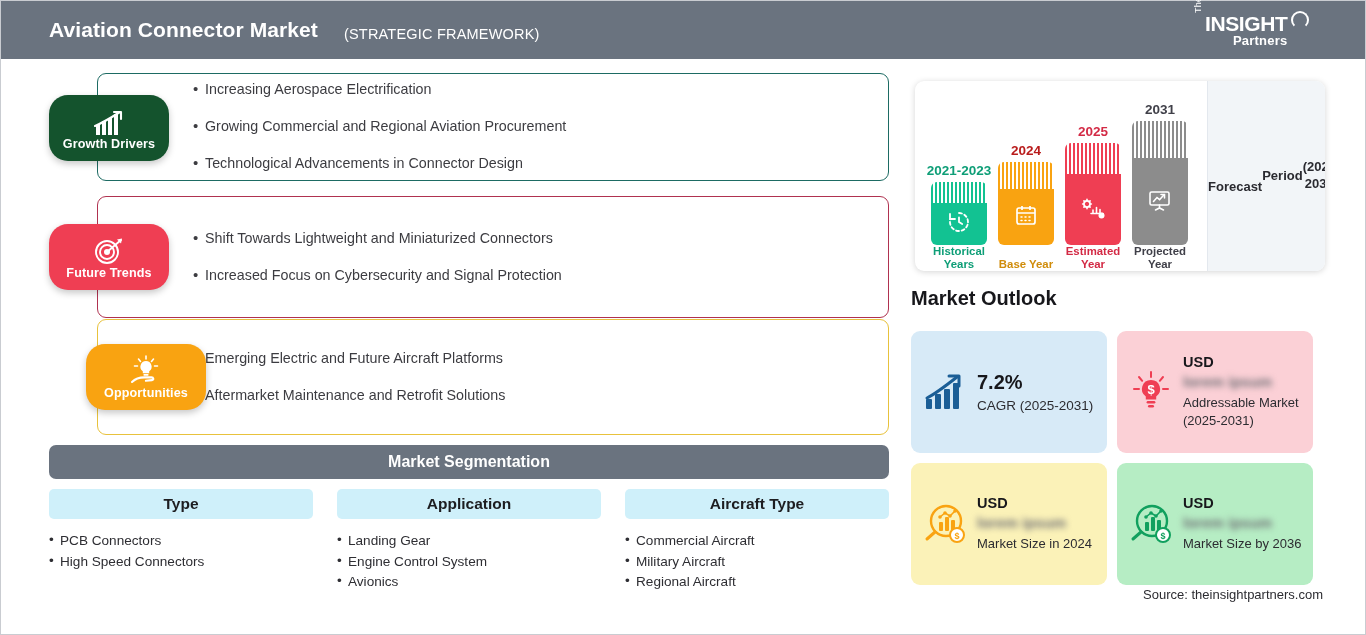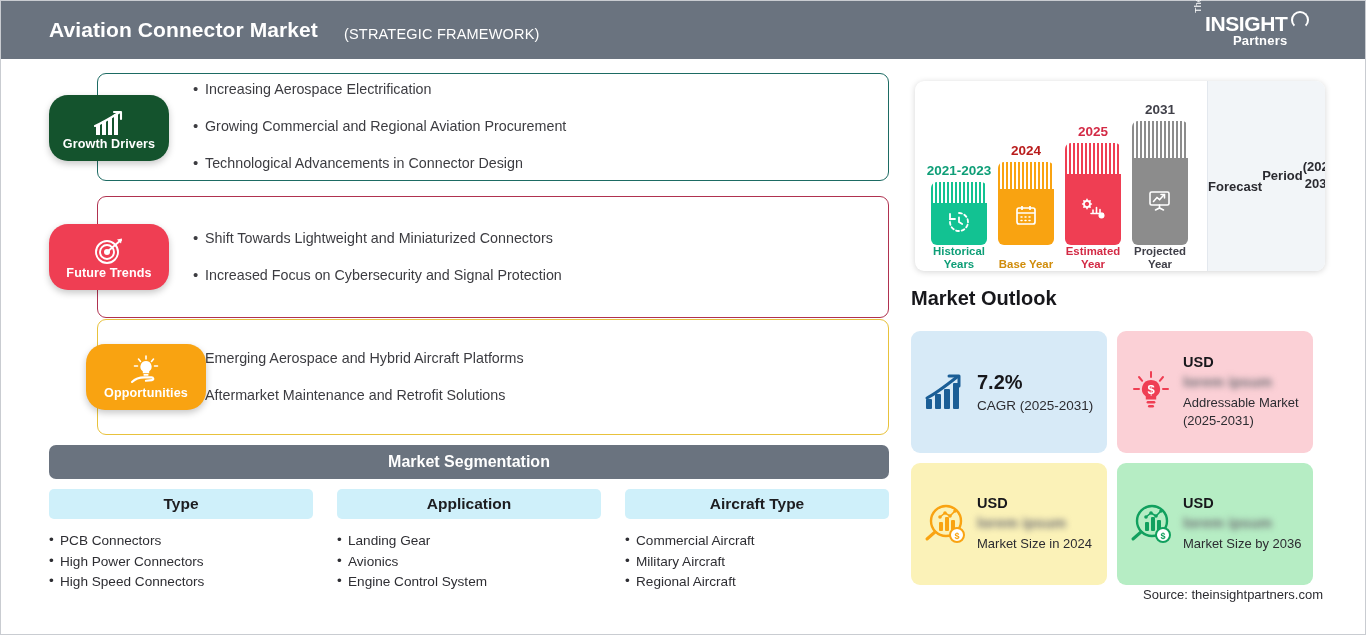--- a/index.html
+++ b/index.html
@@ -226,41 +226,40 @@
               <path d="M17 1v3M9.5 4l2 2.4M24.5 4l-2 2.4M5.5 11h3M28.5 11h-3"></path>
             </g>
             <path d="M17 6a5.6 5.6 0 0 0-3.2 10.2v2.1h6.4v-2.1A5.6 5.6 0 0 0 17 6z" fill="#fff"></path>
             <rect x="14.4" y="19" width="5.2" height="1.7" rx=".8" fill="#fff"></rect>
             <path d="M3 27c3.5-3.5 8-4.6 12.5-4.6h7c2 0 2.6 2.4.4 2.7l-6 .7" stroke="#fff" stroke-width="2.1" fill="none" stroke-linecap="round" stroke-linejoin="round"></path>
           </svg>
         </span>
         <span class="b-label">Opportunities</span>
       </div>
       <ul class="bullets">
-        <li>Emerging Aerospace and Hybrid Aircraft Platforms</li>
+        <li>Emerging Electric and Future Aircraft Platforms</li>
         <li>Aftermarket Maintenance and Retrofit Solutions</li>
       </ul>
     </div>
 
     <div class="seg-title" style="background: rgb(106, 115, 127);">Market Segmentation</div>
     <div class="seg-cols">
       <div class="seg-col">
         <div class="seg-head" style="background: rgb(207, 240, 250);">Type</div>
         <ul class="seg-list">
           <li>PCB Connectors</li>
-          <li>High Power Connectors</li>
           <li>High Speed Connectors</li>
         </ul>
       </div>
       <div class="seg-col">
         <div class="seg-head" style="background: rgb(207, 240, 250);">Application</div>
         <ul class="seg-list">
           <li>Landing Gear</li>
+          <li>Engine Control System</li>
           <li>Avionics</li>
-          <li>Engine Control System</li>
         </ul>
       </div>
       <div class="seg-col">
         <div class="seg-head" style="background: rgb(207, 240, 250);">Aircraft Type</div>
         <ul class="seg-list">
           <li>Commercial Aircraft</li>
           <li>Military Aircraft</li>
           <li>Regional Aircraft</li>
         </ul>
       </div>

